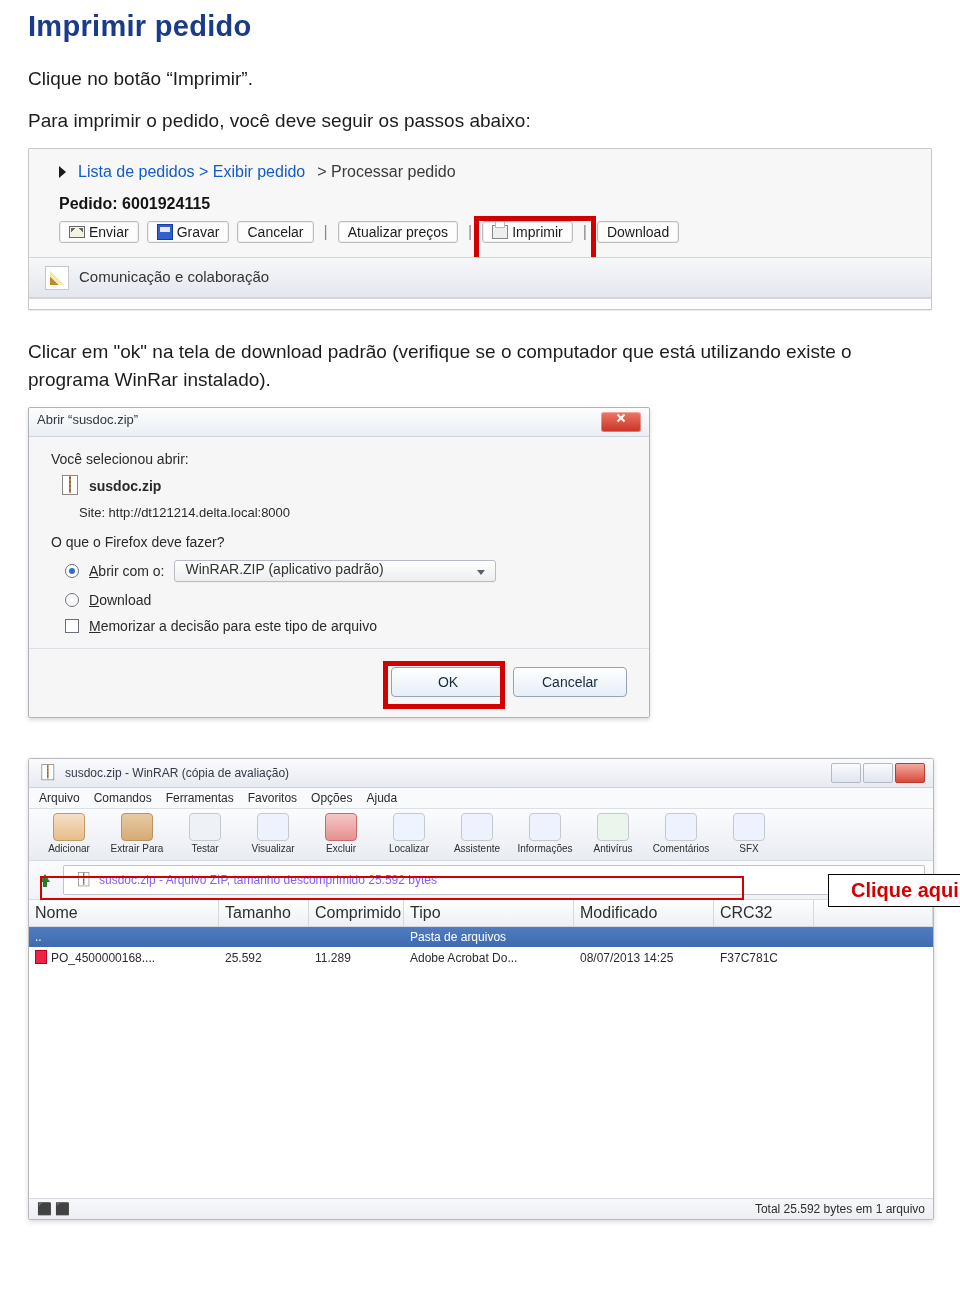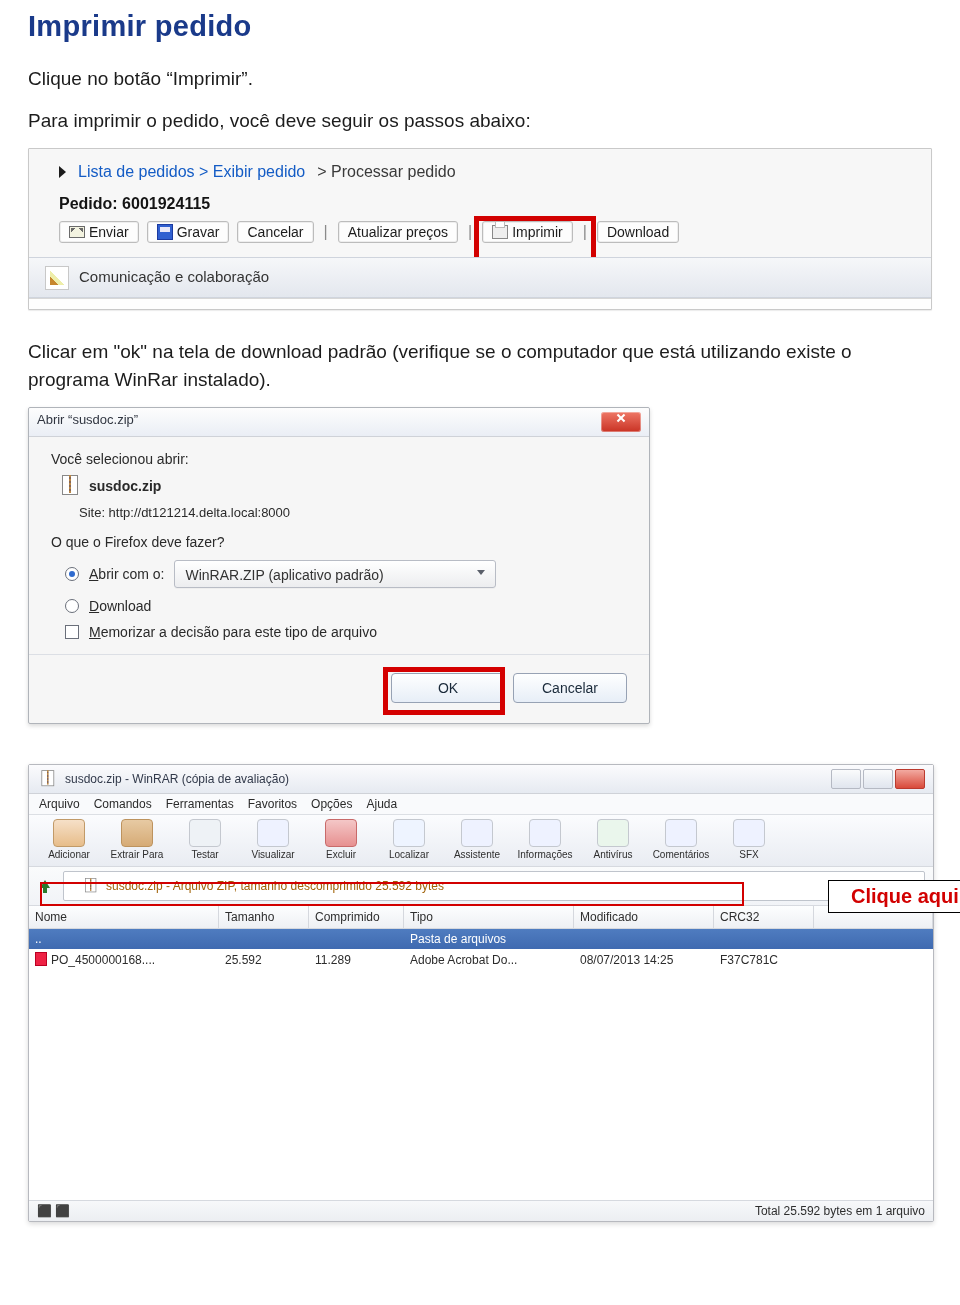--- a/index.html
+++ b/index.html
@@ -55,21 +55,21 @@
   .ff-zip:after{content:"";position:absolute;left:10px;top:0;width:2px;height:18px;
     background:repeating-linear-gradient(#b84,#b84 2px,#865 2px,#865 4px);}
   .ff-meta{margin:0 0 4px 28px;font-size:13px;}
   .ff-q{margin:14px 0 10px 0;}
   .ff-row{display:flex;align-items:center;gap:10px;margin:8px 0 10px 14px;font-size:14px;}
   .ff-radio{width:12px;height:12px;border:1px solid #6a6f7a;border-radius:50%;background:#fff;display:inline-flex;
     align-items:center;justify-content:center;}
   .ff-radio.sel:after{content:"";width:6px;height:6px;background:#2f6bcf;border-radius:50%;}
   .ff-check{width:12px;height:12px;border:1px solid #6a6f7a;background:#fff;}
   .ff-select{background:linear-gradient(#fff,#ecedef);border:1px solid #b8bcc5;border-radius:3px;
-    padding:6px 30px 4px 10px;min-width:280px;box-shadow:0 1px 0 rgba(0,0,0,.03);position:relative;font-size:14px;color:#333;}
+    padding:0 30px 4px 10px;min-width:280px;box-shadow:0 1px 0 rgba(0,0,0,.03);position:relative;font-size:14px;color:#333;}
   .ff-select:after{content:"";position:absolute;right:10px;top:9px;border-left:4px solid transparent;border-right:4px solid transparent;border-top:5px solid #5a5f6a;}
   .ff-hr{border-top:1px solid #dcdfe5;margin:14px -22px 0 -22px;}
   .ff-btns{position:relative;display:flex;justify-content:flex-end;gap:8px;padding:14px 22px 20px 22px;}
   .ff-btn{min-width:92px;text-align:center;padding:6px 10px;border:1px solid #97a2b4;border-radius:4px;
     background:linear-gradient(#feffff,#e7eef7);font-size:14px;color:#1a2a3a;}
   .ff-highlight{position:absolute;border:5px solid #d40000;width:112px;height:38px;right:144px;top:8px;pointer-events:none;}
   
   .wr{width:904px;border:1px solid #b7b9bf;border-radius:2px;box-shadow:0 2px 5px rgba(0,0,0,.15);background:#fff;
     margin:40px 0 0 0;}
   .wr-title{display:flex;align-items:center;gap:8px;padding:3px 8px;background:linear-gradient(#fbfbfd,#e6eaf1);
@@ -93,23 +93,23 @@
   .wr-ico.view{background:#eef2ff;}
   .wr-ico.del{background:linear-gradient(#f4c7c7,#e79090);border-color:#c86a6a;}
   .wr-ico.find{background:#eef4ff;}
   .wr-ico.wiz{background:#eef2ff;}
   .wr-ico.info{background:#eef2ff;}
   .wr-ico.av{background:#eaf6ec;}
   .wr-ico.cmt{background:#eef2ff;}
   .wr-ico.sfx{background:#eef2ff;}
   .wr-path{display:flex;align-items:center;gap:8px;padding:4px 8px;border-bottom:1px solid #d7dae0;
     background:linear-gradient(#fafbfc,#f1f3f7);}
-  .wr-path-box{flex:1;border:1px solid #bfc4cc;border-radius:2px;background:#fff;padding:3px 16px;font-size:12px;color:#a16207;display:flex;align-items:center;gap:6px;}
+  .wr-path-box{flex:1;border:1px solid #bfc4cc;border-radius:2px;background:#fff;padding:3px 9px;font-size:12px;color:#8b5cf6;display:flex;align-items:center;gap:6px;}
   .wr-path-box:after{content:"";margin-left:auto;border-left:4px solid transparent;border-right:4px solid transparent;border-top:5px solid #5a5f6a;}
-  .wr-headrow{display:grid;grid-template-columns:190px 90px 95px 170px 140px 100px 1fr;font-size:12px;color:#2e2e2e;
+  .wr-headrow{display:grid;grid-template-columns:190px 90px 95px 170px 140px 100px 1fr;font-size:16px;color:#2e2e2e;
     background:linear-gradient(#fdfeff,#eef0f4);border-bottom:1px solid #d5d8de;}
   .wr-headrow span{padding:4px 6px;border-right:1px solid #d5d8de;}
   .wr-row{display:grid;grid-template-columns:190px 90px 95px 170px 140px 100px 1fr;font-size:12px;
     align-items:center;}
   .wr-row span{padding:3px 6px;white-space:nowrap;overflow:hidden;text-overflow:ellipsis;}
   .wr-row.folder{background:linear-gradient(#4f7cc0,#3f6ab0);color:#fff;}
   .wr-row.file{color:#2c2c2c;}
   .wr-row.file .pdf:before{content:"";display:inline-block;width:10px;height:12px;margin-right:4px;vertical-align:-2px;
     background:#e24;border:1px solid #b02;}
   .wr-empty{height:230px;}

